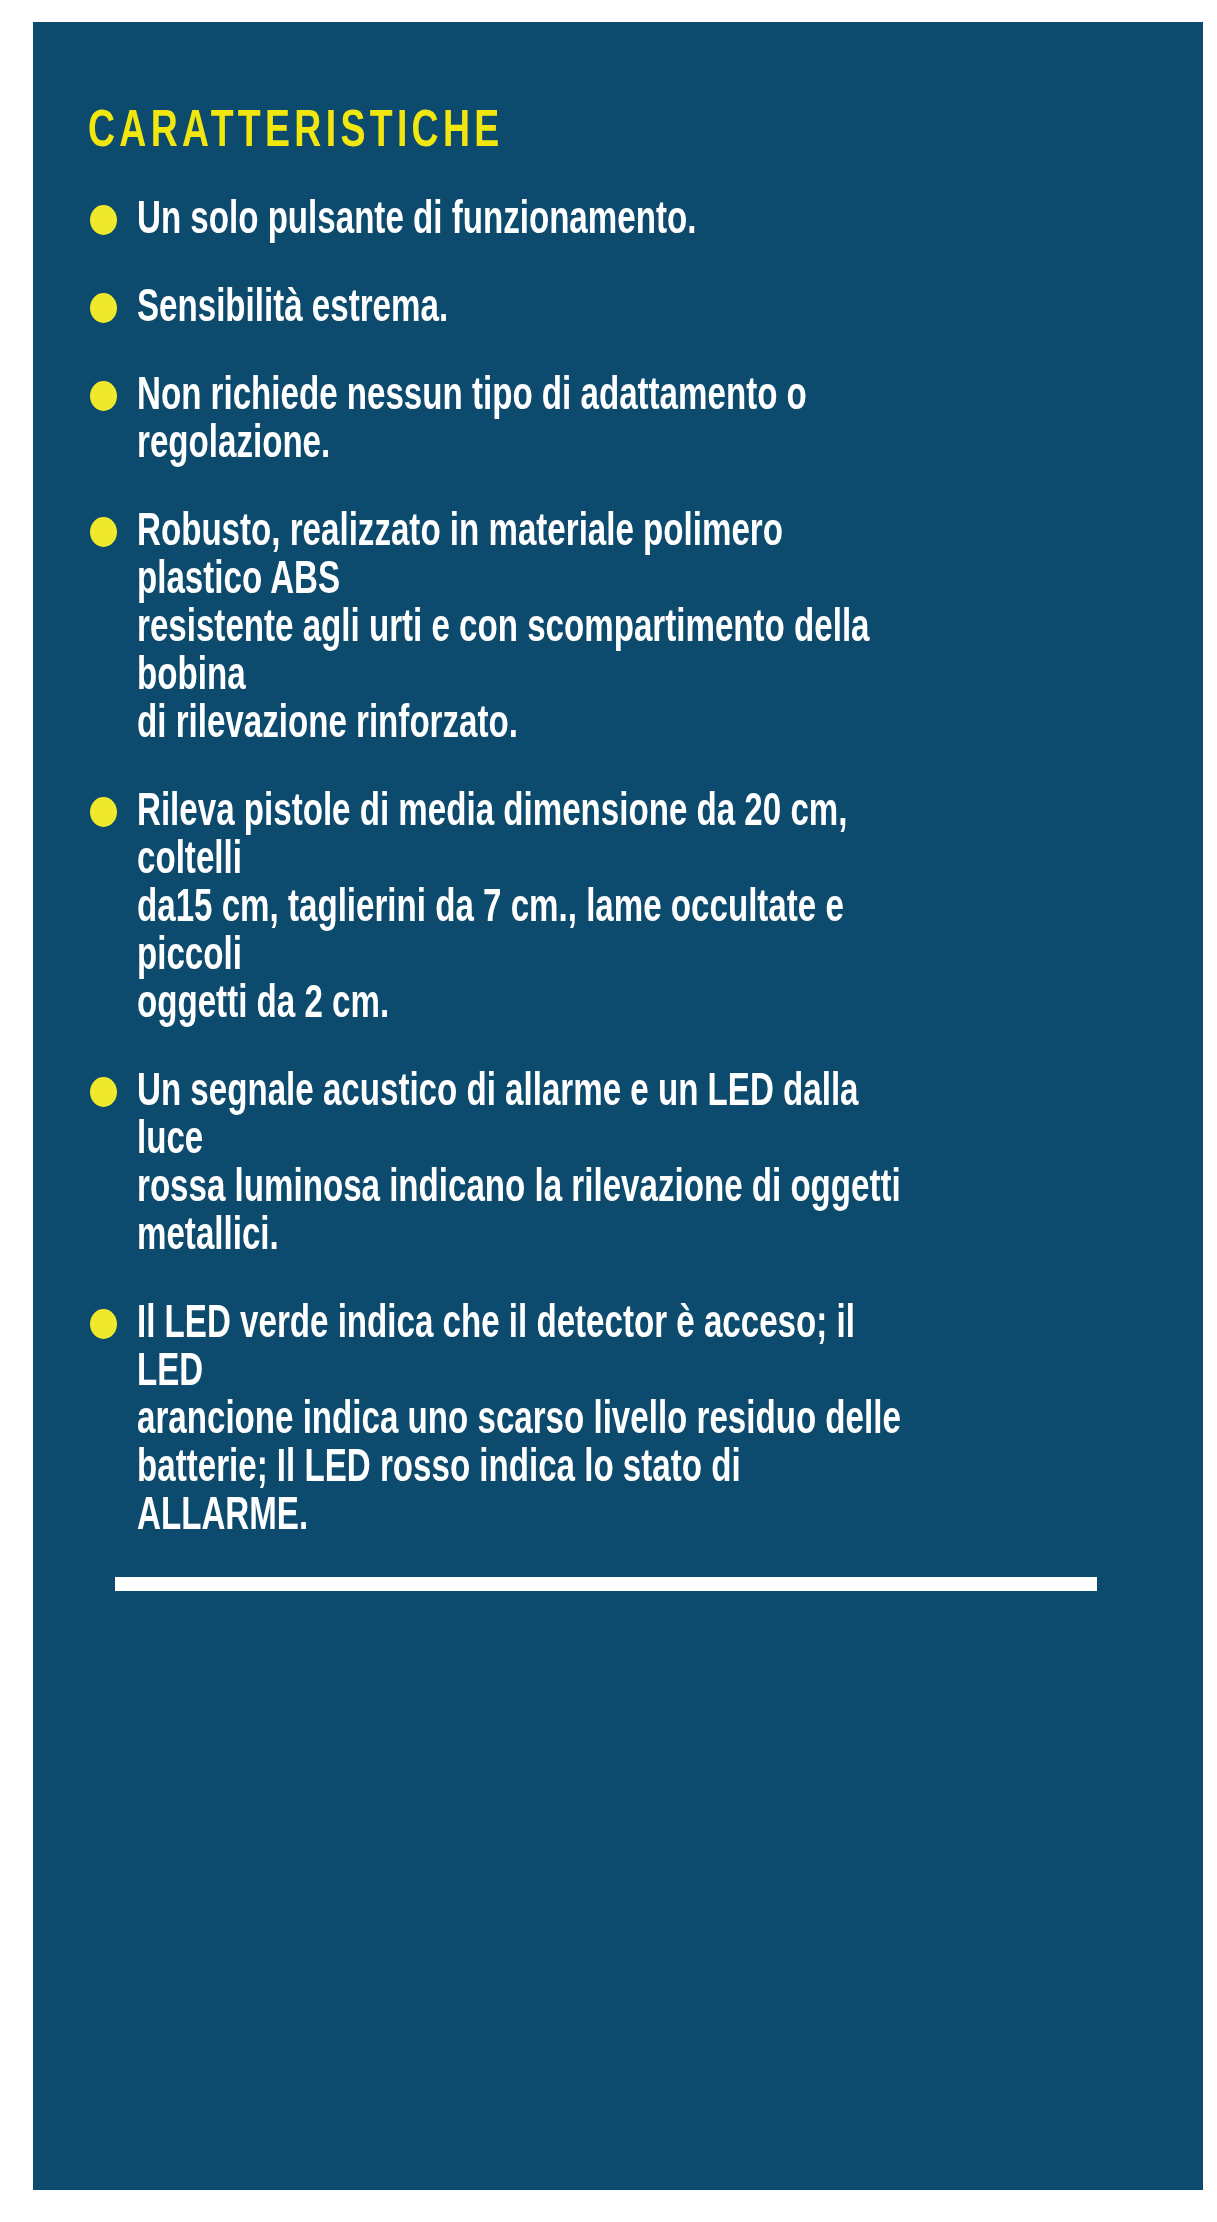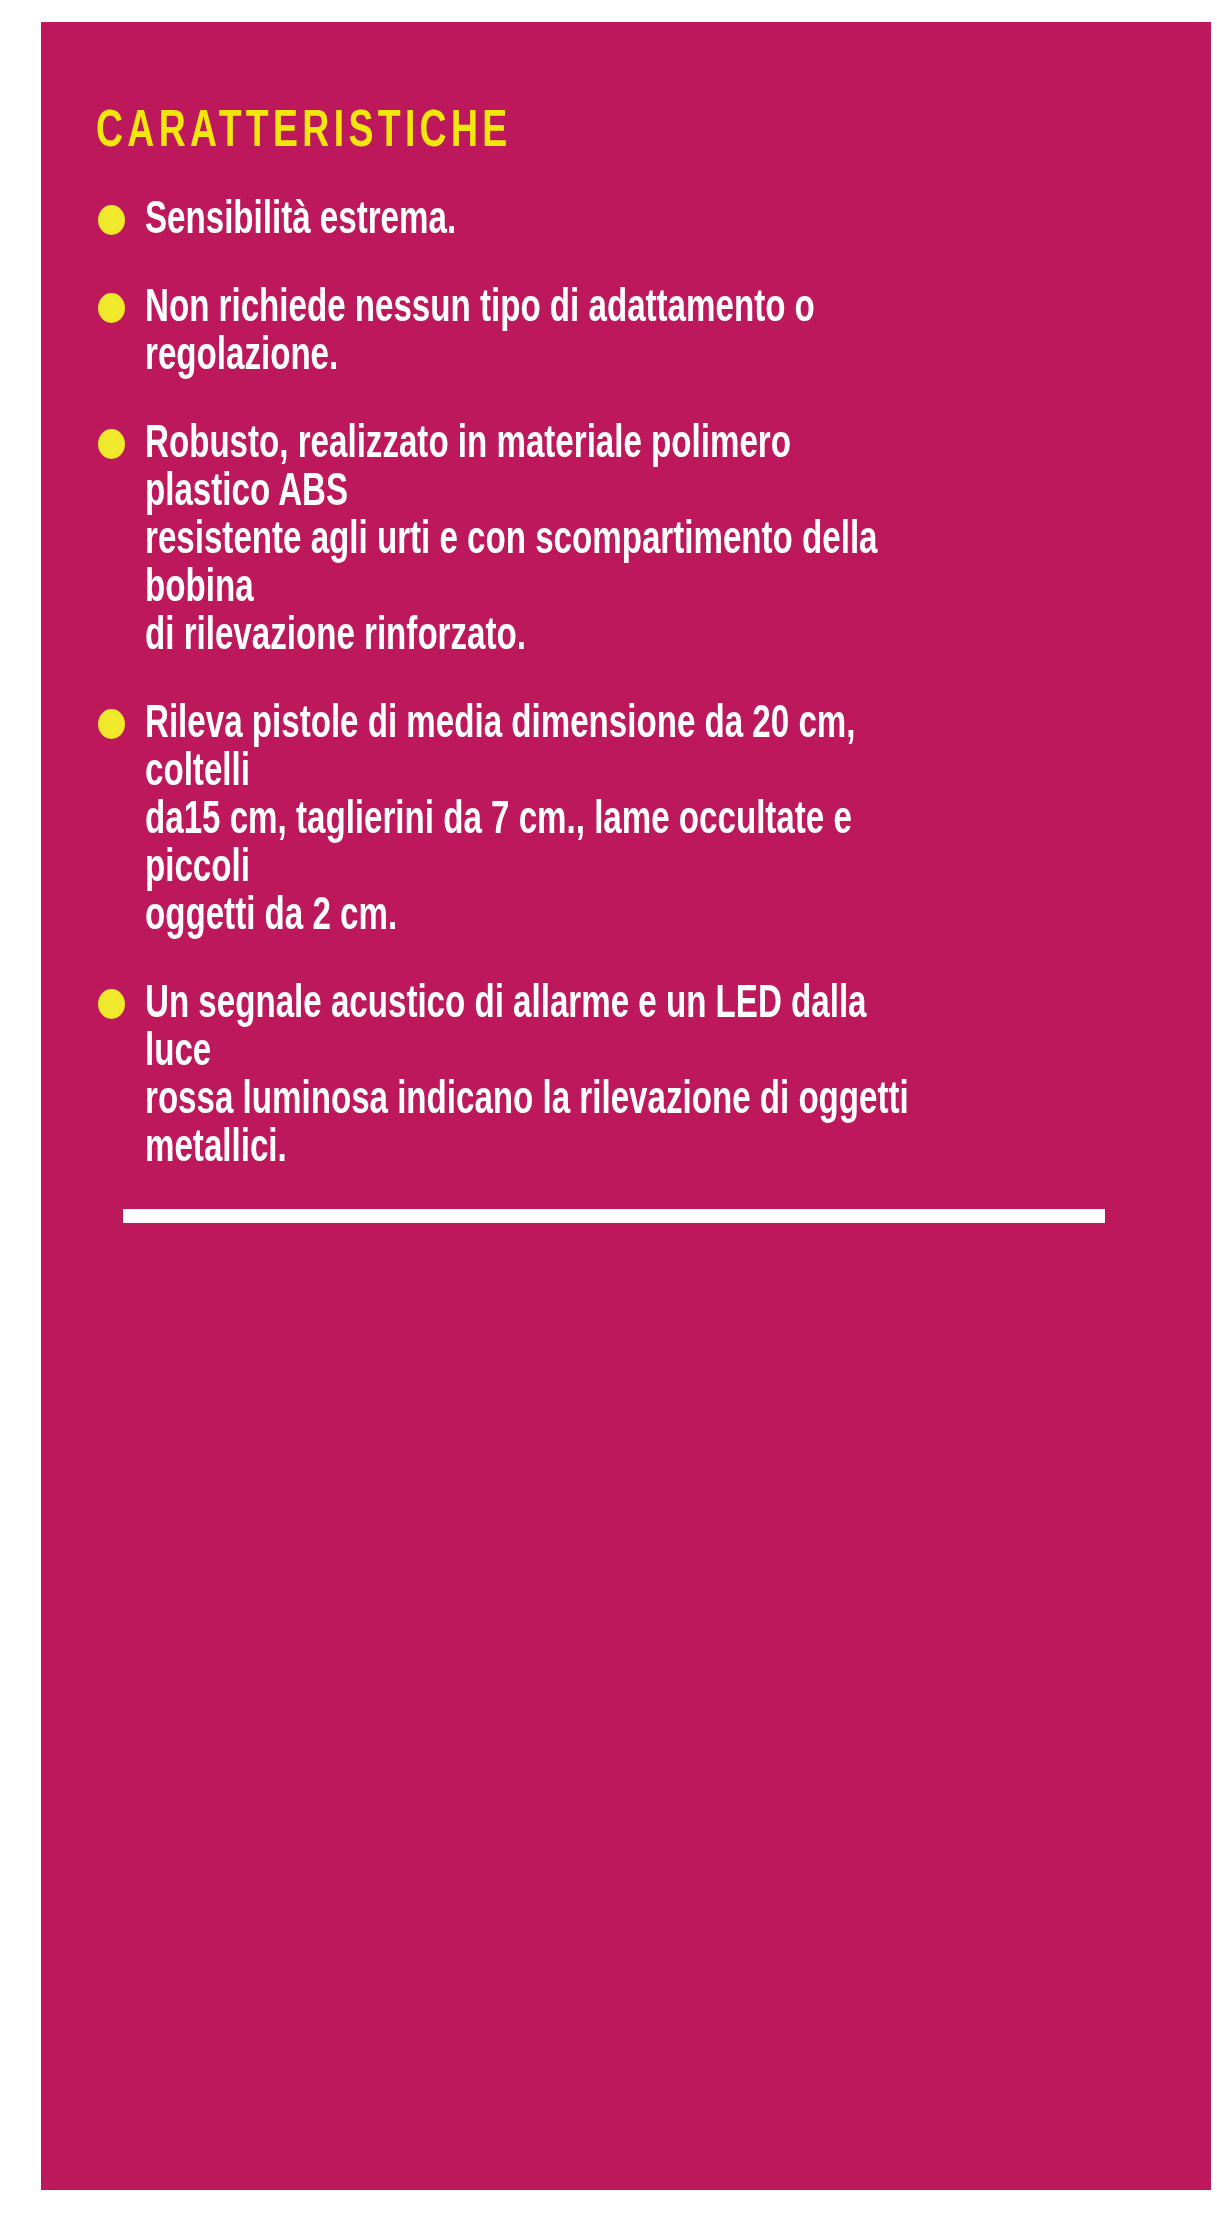--- a/index.html
+++ b/index.html
@@ -8,25 +8,25 @@
     background: #ffffff;
   }
   body {
     width: 1217px;
     height: 2222px;
     position: relative;
     font-family: "Liberation Sans", "DejaVu Sans", sans-serif;
   }
   .panel {
     position: absolute;
-    left: 41px;
+    left: 33px;
     top: 22px;
     width: 1170px;
     height: 2168px;
-    background: #be185d;
+    background: #0c4a6e;
     box-sizing: border-box;
     padding: 80px 0 0 55px;
     overflow: hidden;
   }
   .sec-title {
     margin: 0;
     font-size: 52px;
     line-height: 52px;
     font-weight: 700;
     letter-spacing: 6px;
@@ -75,20 +75,24 @@
 </head>
 <body>
 
 <div class="panel">
 
   <h1 class="sec-title">CARATTERISTICHE</h1>
 
   <ul class="features">
     <li>
       <span class="dot"></span>
+      <span class="cond-text">Un solo pulsante di funzionamento.</span>
+    </li>
+    <li>
+      <span class="dot"></span>
       <span class="cond-text">Sensibilità estrema.</span>
     </li>
     <li>
       <span class="dot"></span>
       <span class="cond-text">Non richiede nessun tipo di adattamento o regolazione.</span>
     </li>
     <li>
       <span class="dot"></span>
       <span class="cond-text">Robusto, realizzato in materiale polimero plastico ABS
 resistente agli urti e con scompartimento della bobina
@@ -99,17 +103,23 @@
       <span class="cond-text">Rileva pistole di media dimensione da 20 cm, coltelli
 da15 cm, taglierini da 7 cm., lame occultate e piccoli
 oggetti da 2 cm.</span>
     </li>
     <li>
       <span class="dot"></span>
       <span class="cond-text">Un segnale acustico di allarme e un LED dalla luce
 rossa luminosa indicano la rilevazione di oggetti
 metallici.</span>
     </li>
+    <li>
+      <span class="dot"></span>
+      <span class="cond-text">Il LED verde indica che il detector è acceso; il LED
+arancione indica uno scarso livello residuo delle
+batterie; Il LED rosso indica lo stato di ALLARME.</span>
+    </li>
   </ul>
 
   <div class="divider"></div>
 
 </div>
 
 </body></html>

